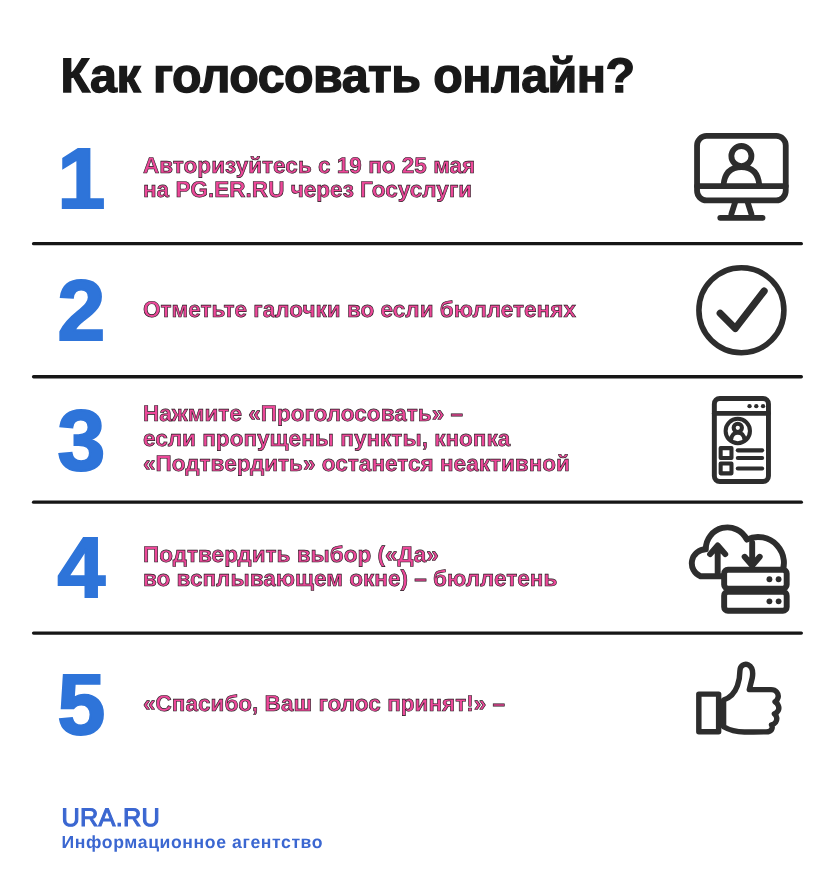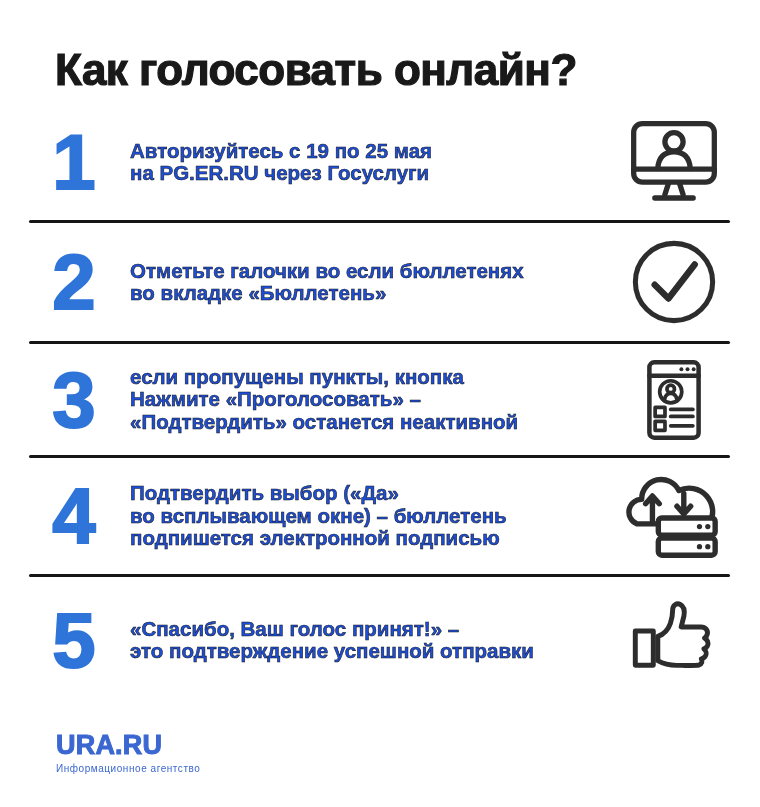--- a/index.html
+++ b/index.html
@@ -16,41 +16,41 @@
     position:absolute;left:0;width:760px;
     display:flex;align-items:center;
   }
   .num{
     width:76px;margin-left:36px;flex:0 0 auto;
     text-align:center;font-size:78px;line-height:1;font-weight:700;
     color:#2e74d9;-webkit-text-stroke:2px #2e74d9;
   }
   .texts{
     flex:1 1 auto;margin-left:18px;
-    font-size:20.5px;line-height:22.5px;font-weight:700;color:#1d4ed8;
+    font-size:20.5px;line-height:22.5px;font-weight:700;color:#ec4899;
     -webkit-text-stroke:0.55px #191919;letter-spacing:0;
   }
   .icon-box{
     flex:0 0 auto;width:112px;height:110px;margin-right:30px;
     display:flex;align-items:center;justify-content:center;
   }
   .icon-box svg{display:block;}
 
   .divider{
     position:absolute;left:29px;width:701px;height:3px;
     background:#161616;border-radius:2px;
   }
 
   .footer{position:absolute;left:56px;top:731px;}
   .logo{
-    font-size:27px;font-weight:700;color:#3b67d1;line-height:1.1;
+    font-size:23px;font-weight:400;color:#3b67d1;line-height:1.1;
     -webkit-text-stroke:1px #3b67d1;letter-spacing:0.2px;
   }
   .tagline{
-    margin-top:2px;font-size:10px;font-weight:400;color:#3b67d1;
+    margin-top:2px;font-size:16px;font-weight:700;color:#3b67d1;
     letter-spacing:0.55px;
   }
 
   .stroke{fill:none;stroke:#2d2d2d;stroke-width:5.5;stroke-linecap:round;stroke-linejoin:round;}
   .stroke-thin{fill:none;stroke:#2d2d2d;stroke-width:4.5;stroke-linecap:round;stroke-linejoin:round;}
   .fillw{fill:#ffffff;stroke:#2d2d2d;stroke-width:5.5;stroke-linejoin:round;}
   .dot{fill:#2d2d2d;stroke:none;}
 </style>
 </head>
 <body>
@@ -76,37 +76,36 @@
       </svg>
     </div>
   </section>
 
   <div class="divider" style="top:220px"></div>
 
   <section class="step" style="top:223px;height:118px">
     <div class="num">2</div>
     <div class="texts">
       <div>Отметьте галочки во если бюллетенях</div>
-      <div>во вкладке «Бюллетень»</div>
     </div>
     <div class="icon-box">
       <svg width="92" height="92" viewBox="0 0 100 100" aria-hidden="true">
         <circle class="stroke" cx="50" cy="50" r="42"></circle>
         <path d="M29,53 L44,68 L72.5,31" fill="none" stroke="#2d2d2d" stroke-width="7" stroke-linecap="round" stroke-linejoin="round"></path>
       </svg>
     </div>
   </section>
 
   <div class="divider" style="top:341px"></div>
 
   <section class="step" style="top:344px;height:111px">
     <div class="num">3</div>
     <div class="texts">
+      <div>Нажмите «Проголосовать» –</div>
       <div>если пропущены пункты, кнопка</div>
-      <div>Нажмите «Проголосовать» –</div>
       <div>«Подтвердить» останется неактивной</div>
     </div>
     <div class="icon-box">
       <svg width="82" height="98" viewBox="0 0 100 100" aria-hidden="true">
         <rect class="stroke" x="20" y="4" width="60" height="92" rx="6"></rect>
         <line class="stroke" x1="20" y1="20.5" x2="80" y2="20.5"></line>
         <circle class="dot" cx="59" cy="12.5" r="2.4"></circle>
         <circle class="dot" cx="66.5" cy="12.5" r="2.4"></circle>
         <circle class="dot" cx="74" cy="12.5" r="2.4"></circle>
         <circle class="stroke-thin" cx="46" cy="40" r="13.5"></circle>
@@ -121,21 +120,20 @@
     </div>
   </section>
 
   <div class="divider" style="top:455px"></div>
 
   <section class="step" style="top:458px;height:116px">
     <div class="num">4</div>
     <div class="texts">
       <div>Подтвердить выбор («Да»</div>
       <div>во всплывающем окне) – бюллетень</div>
-      <div>подпишется электронной подписью</div>
     </div>
     <div class="icon-box">
       <svg width="104" height="98" viewBox="0 0 100 100" aria-hidden="true">
         <path class="fillw" d="M86,58 H12 A13,13 0 0 1 17,33 A20,20 0 0 1 55,24 A24,24 0 0 1 86,58 Z"></path>
         <path class="stroke" d="M28,55 V31 M21,37.5 L28,29.5 L35,37.5"></path>
         <path class="stroke" d="M60,27 V47 M53,40 L60,48 L67,40"></path>
         <rect class="fillw" x="34" y="52" width="58" height="17.5" rx="3.5"></rect>
         <rect class="fillw" x="34" y="72.5" width="58" height="17.5" rx="3.5"></rect>
         <circle class="dot" cx="76" cy="60.8" r="2.7"></circle>
         <circle class="dot" cx="84.5" cy="60.8" r="2.7"></circle>
@@ -144,21 +142,20 @@
       </svg>
     </div>
   </section>
 
   <div class="divider" style="top:574px"></div>
 
   <section class="step" style="top:577px;height:126px">
     <div class="num">5</div>
     <div class="texts">
       <div>«Спасибо, Ваш голос принят!» –</div>
-      <div>это подтверждение успешной отправки</div>
     </div>
     <div class="icon-box">
       <svg width="98" height="90" viewBox="0 0 100 100" aria-hidden="true">
         <rect class="stroke" x="7" y="40" width="20" height="38"></rect>
         <path class="stroke" d="M32,73 V46
           C38,44 43.5,38.5 46,31.5
           C47.8,26.5 48.5,21 48.5,16.5
           C48.5,11.5 53,8.5 57,10.5
           C61,12.5 62,17.5 61,23.5
           L58,35.5

